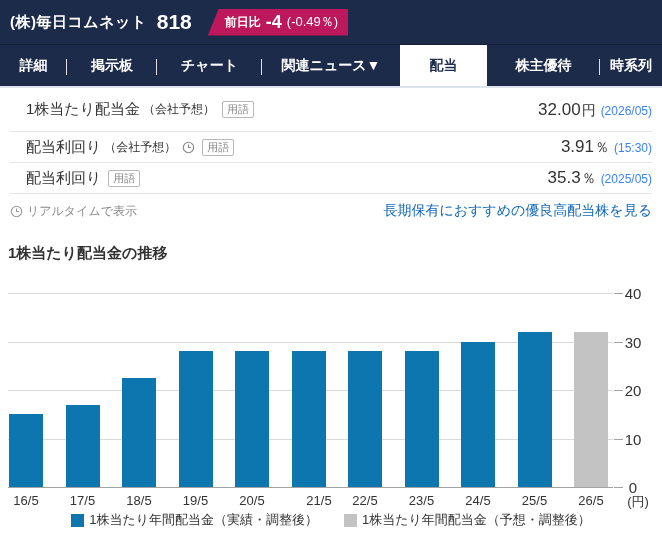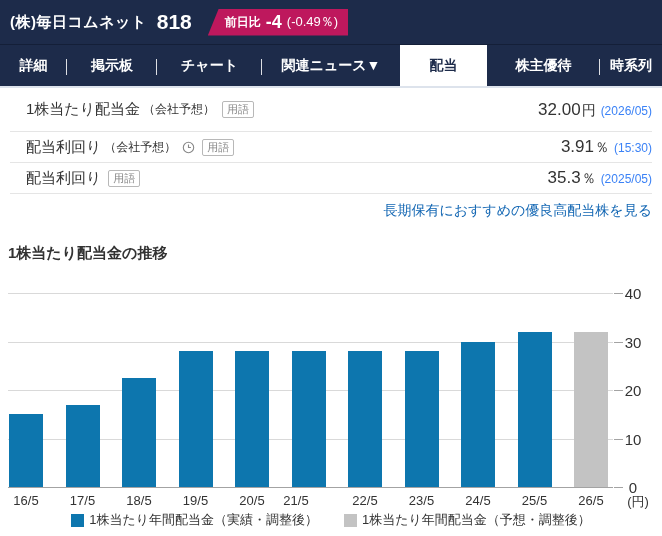--- a/index.html
+++ b/index.html
@@ -125,20 +125,27 @@
       <span class="term-badge">用語</span>
       <span class="row-right">
         <span class="row-value">35.3</span>
         <span class="row-unit">％</span>
         <span class="row-note">(2025/05)</span>
       </span>
     </div>
   </div>
 
   <div class="rt-row">
+    <span class="rt-note">
+      <svg class="clock" style="margin-left:0" viewBox="0 0 14 14">
+        <circle cx="7" cy="7" r="5.6" fill="none" stroke="#999" stroke-width="1.2"></circle>
+        <path d="M7 3.8 V7 H9.6" fill="none" stroke="#999" stroke-width="1.2"></path>
+      </svg>
+      <span>リアルタイムで表示</span>
+    </span>
     <a class="promo-link" href="#">長期保有におすすめの優良高配当株を見る</a>
   </div>
 
   <div class="chart-title">1株当たり配当金の推移</div>
   <div class="chart" id="chart">
     <div class="legend">
       <span class="legend-item">
         <span class="swatch" id="sw0" style="background: rgb(13, 118, 174);"></span>
         <span>1株当たり年間配当金（実績・調整後）</span>
       </span>
@@ -166,21 +173,21 @@
       <div class="xlabel" style="left: 2px; top: 215px;">16/5</div>
       <div class="bar" style="left: 65.5px; top: 126.55px; height: 82.45px; background: rgb(13, 118, 174);"></div>
       <div class="xlabel" style="left: 58.5px; top: 215px;">17/5</div>
       <div class="bar" style="left: 122px; top: 99.875px; height: 109.125px; background: rgb(13, 118, 174);"></div>
       <div class="xlabel" style="left: 115px; top: 215px;">18/5</div>
       <div class="bar" style="left: 178.5px; top: 73.2px; height: 135.8px; background: rgb(13, 118, 174);"></div>
       <div class="xlabel" style="left: 171.5px; top: 215px;">19/5</div>
       <div class="bar" style="left: 235px; top: 73.2px; height: 135.8px; background: rgb(13, 118, 174);"></div>
       <div class="xlabel" style="left: 228px; top: 215px;">20/5</div>
       <div class="bar" style="left: 291.5px; top: 73.2px; height: 135.8px; background: rgb(13, 118, 174);"></div>
-      <div class="xlabel" style="left: 272px; top: 215px;">21/5</div>
+      <div class="xlabel" style="left: 295px; top: 215px;">21/5</div>
       <div class="bar" style="left: 348px; top: 73.2px; height: 135.8px; background: rgb(13, 118, 174);"></div>
       <div class="xlabel" style="left: 341px; top: 215px;">22/5</div>
       <div class="bar" style="left: 404.5px; top: 73.2px; height: 135.8px; background: rgb(13, 118, 174);"></div>
       <div class="xlabel" style="left: 397.5px; top: 215px;">23/5</div>
       <div class="bar" style="left: 461px; top: 63.5px; height: 145.5px; background: rgb(13, 118, 174);"></div>
       <div class="xlabel" style="left: 454px; top: 215px;">24/5</div>
       <div class="bar" style="left: 517.5px; top: 53.8px; height: 155.2px; background: rgb(13, 118, 174);"></div>
       <div class="xlabel" style="left: 510.5px; top: 215px;">25/5</div>
       <div class="bar" style="left: 574px; top: 53.8px; height: 155.2px; background: rgb(195, 195, 195);"></div>
       <div class="xlabel" style="left: 567px; top: 215px;">26/5</div>

